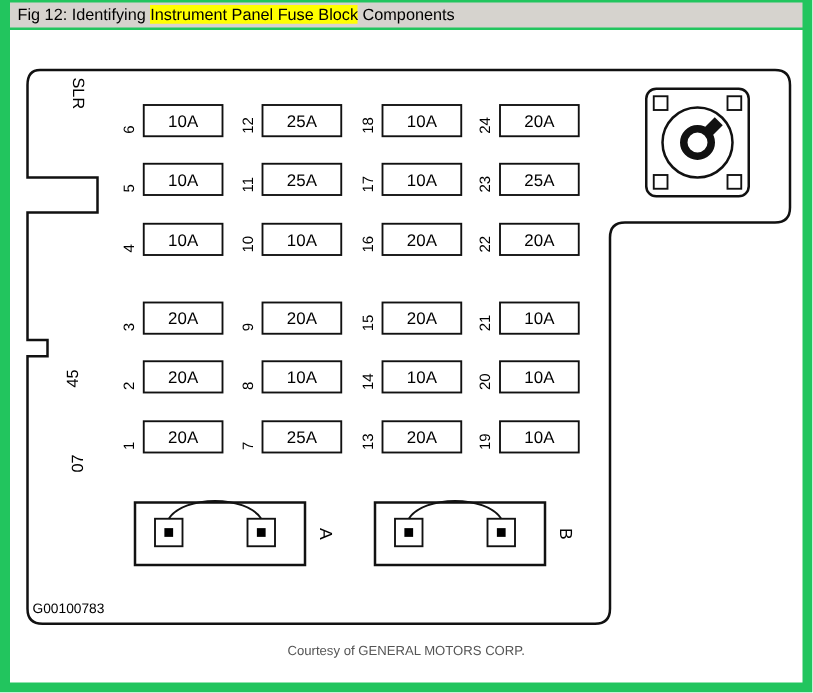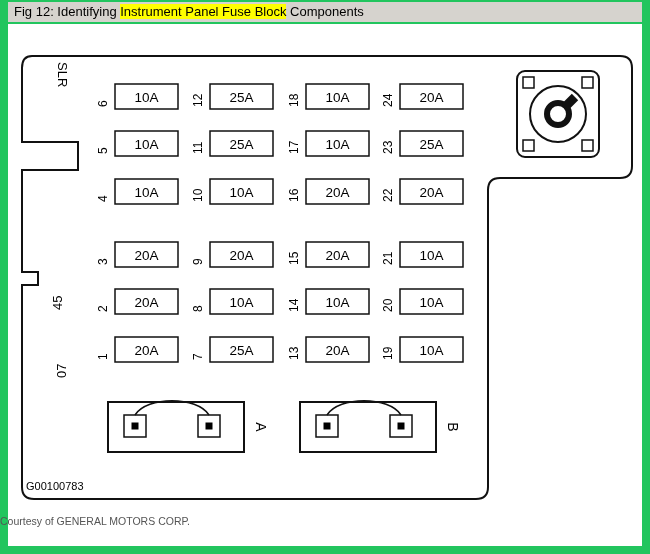--- a/index.html
+++ b/index.html
@@ -19,21 +19,21 @@
   svg.diagram{position:absolute;left:0;top:0;}
   svg .s2{fill:none;stroke:#111;stroke-width:2;}
   svg .s15{fill:none;stroke:#111;stroke-width:1.5;}
   svg text{fill:#000;font-family:"Liberation Sans",sans-serif;}
   svg .fuse-amps{font-size:13.5px;}
   svg .fuse-num{font-size:12px;}
   svg .side-label{font-size:13px;}
   svg .conn-label{font-size:14px;}
   svg .part-num{font-size:11px;}
   .courtesy{
-    position:absolute;left:0;top:515px;width:650px;text-align:left;
+    position:absolute;left:0;top:515px;width:650px;text-align:center;
     font-size:10.5px;color:#555;
   }
 </style>
 </head>
 <body>
 
 <div class="screen">
 
   <div class="titlebar"><span>Fig 12: Identifying </span><span class="hl">Instrument Panel Fuse Block</span><span> Components</span></div>
 

